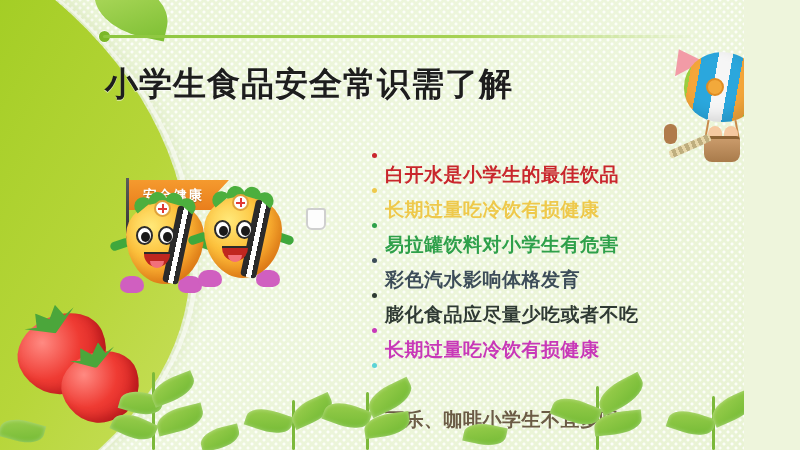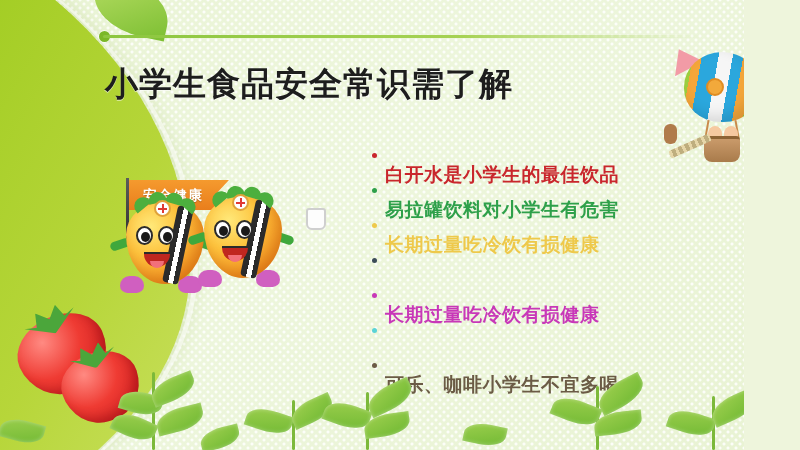--- a/index.html
+++ b/index.html
@@ -335,30 +335,35 @@
     </div>
 
     <div class="cup"></div>
   </div>
 
   <div class="list">
     <div class="item" style="color:#c9262c">
       <span class="dot"></span>
       <span class="txt">白开水是小学生的最佳饮品</span>
     </div>
+    <div class="item" style="color:#eec94b">
+      <span class="dot"></span>
+      <span class="txt">长期过量吃冷饮有损健康</span>
+    </div>
     <div class="item" style="color:#2ea04a">
       <span class="dot"></span>
       <span class="txt">易拉罐饮料对小学生有危害</span>
     </div>
-    <div class="item" style="color:#eec94b">
-      <span class="dot"></span>
-      <span class="txt">长期过量吃冷饮有损健康</span>
-    </div>
     <div class="item" style="color:#3c4c58">
       <span class="dot"></span>
+      <span class="txt">彩色汽水影响体格发育</span>
+    </div>
+    <div class="item" style="color:#2f3a34">
+      <span class="dot"></span>
+      <span class="txt">膨化食品应尽量少吃或者不吃</span>
     </div>
     <div class="item" style="color:#c838b8">
       <span class="dot"></span>
       <span class="txt">长期过量吃冷饮有损健康</span>
     </div>
     <div class="item" style="color:#5bd3d6">
       <span class="dot"></span>
     </div>
     <div class="item" style="color:#6b5b45">
       <span class="dot"></span>

